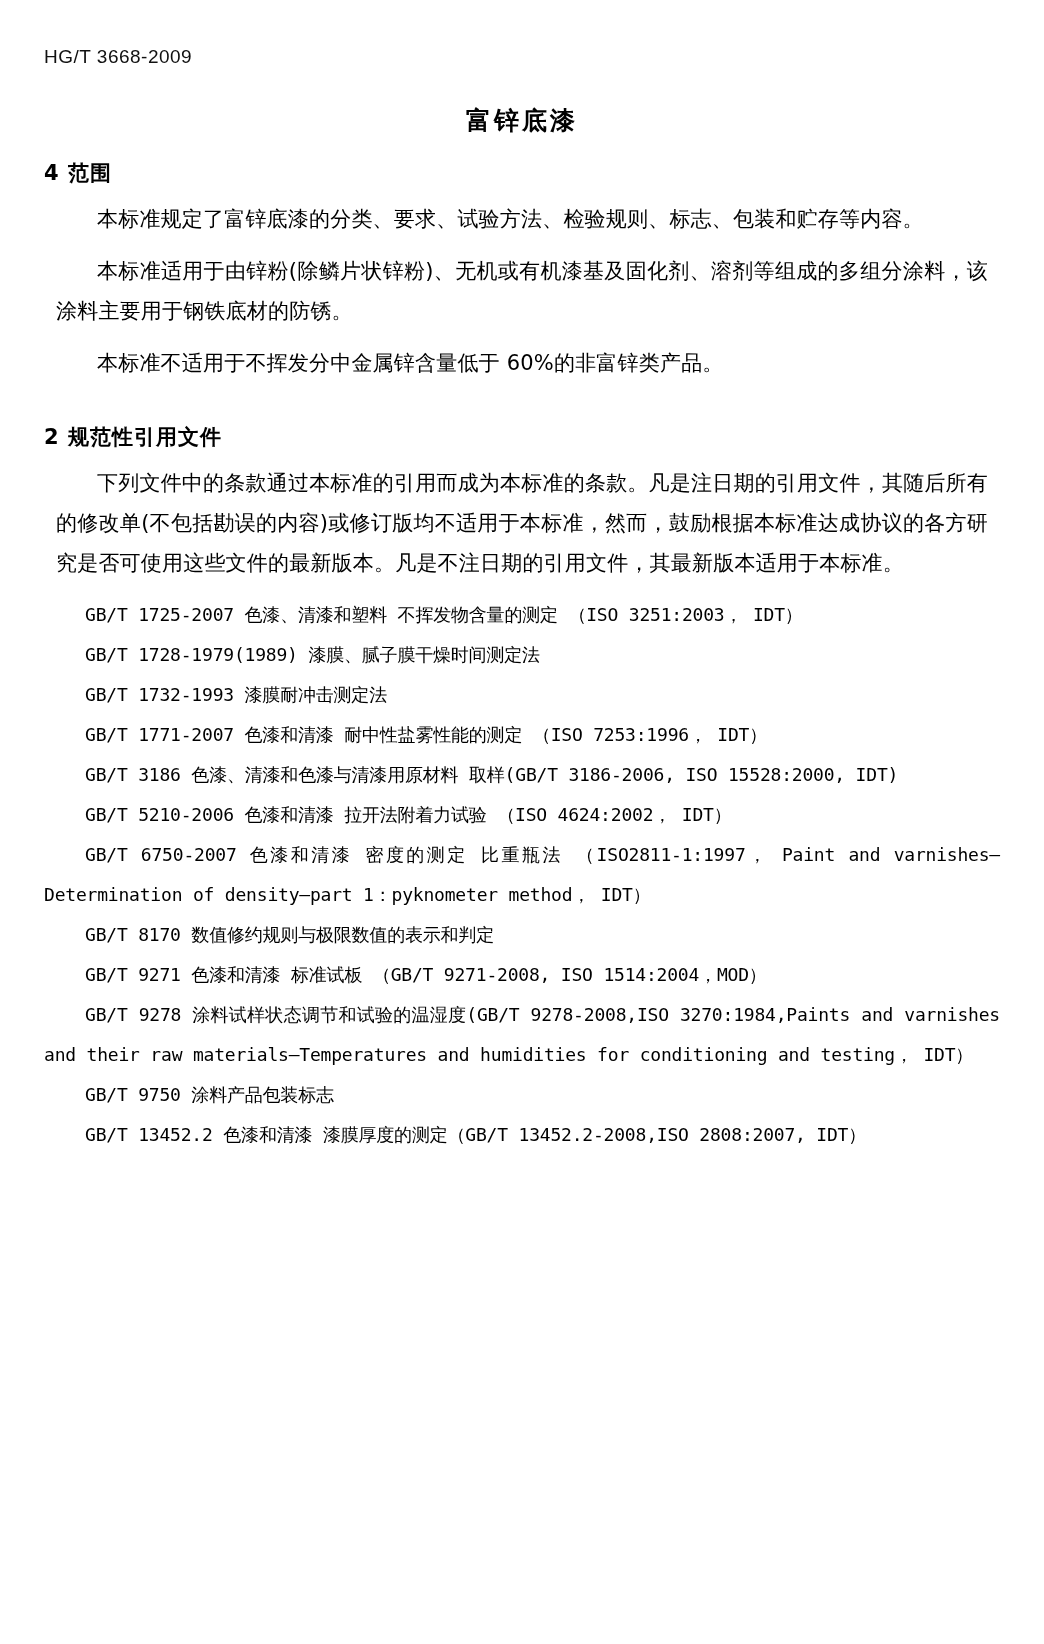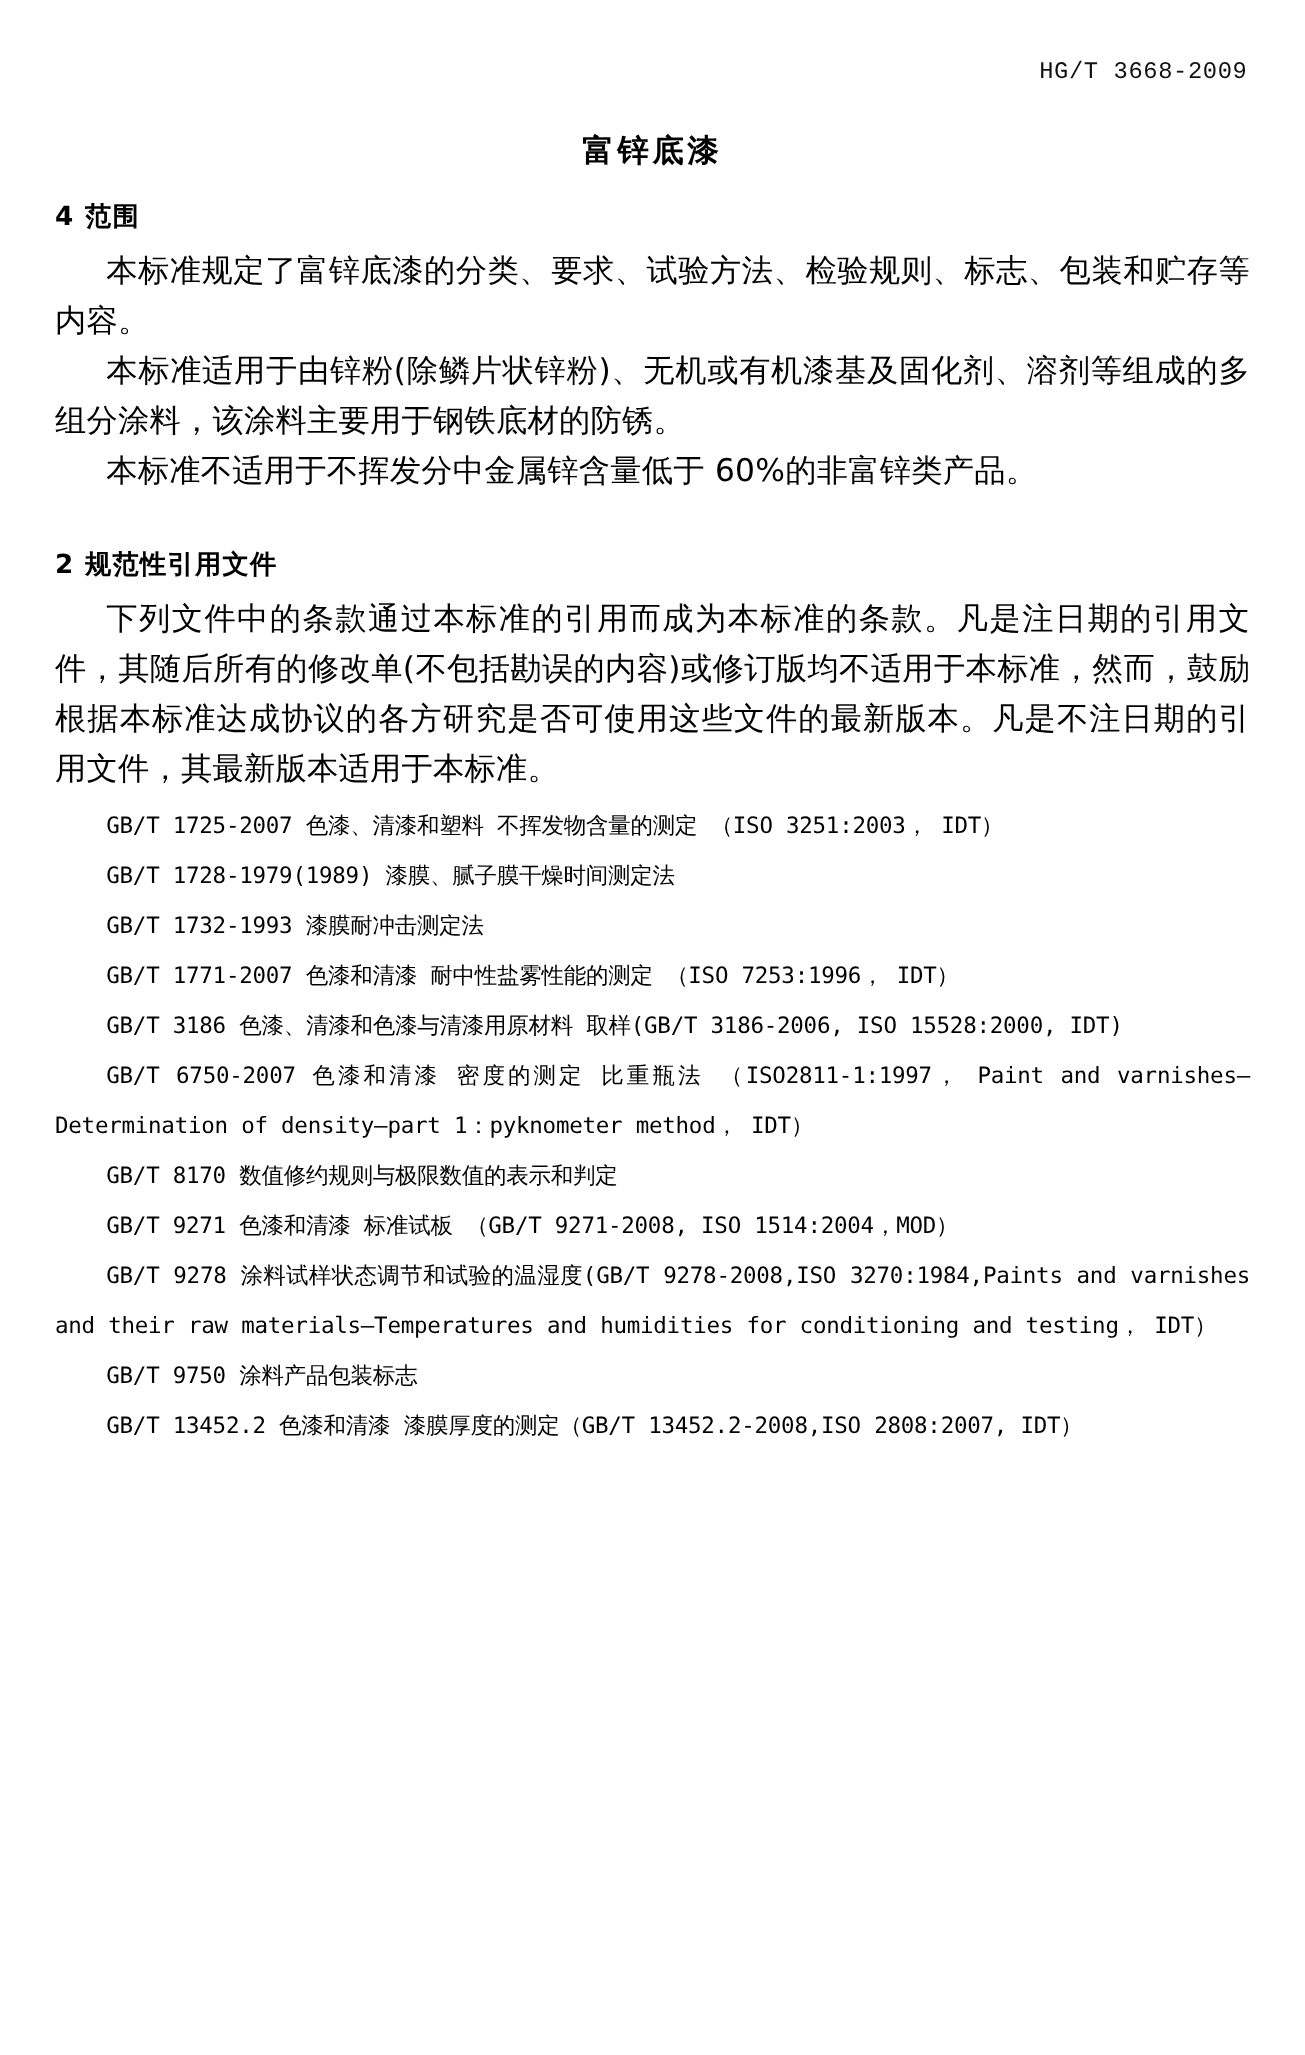--- a/index.html
+++ b/index.html
@@ -15,22 +15,22 @@
     position: relative;
   }
   .page {
     width: 1044px;
     min-height: 1644px;
     box-sizing: border-box;
     padding: 38px 44px 20px 44px;
     position: relative;
   }
   .header {
-    text-align: right;
-    font-family: Liberation Mono, monospace;
+    text-align: left;
+    font-family: Liberation Sans, sans-serif;
     font-size: 19px;
     letter-spacing: 0.5px;
     color: #111;
     margin: 8px 2px 0 0;
   }
   .doc-title {
     text-align: center;
     font-family: "DejaVu Sans", "Liberation Sans", sans-serif;
     font-weight: bold;
     font-size: 25px;
@@ -44,23 +44,23 @@
     font-size: 21px;
     letter-spacing: 1px;
     margin: 14px 0 10px 0;
     color: #000;
   }
   h2.section.spaced {
     margin-top: 40px;
   }
   p.body {
     font-family: "DejaVu Sans", "Liberation Sans", sans-serif;
-    font-size: 25px;
+    font-size: 21px;
     line-height: 40px;
-    margin: 0;
+    margin: 12px;
     text-indent: 41px;
     text-align: justify;
     letter-spacing: 0.2px;
   }
   p.ref {
     font-family: "DejaVu Sans Mono", "Liberation Mono", monospace;
     font-size: 18px;
     line-height: 40px;
     margin: 0;
     text-indent: 41px;
@@ -92,20 +92,21 @@
   <h2 class="section spaced">2 规范性引用文件</h2>
 
   <p class="body">下列文件中的条款通过本标准的引用而成为本标准的条款。凡是注日期的引用文件，其随后所有的修改单(不包括勘误的内容)或修订版均不适用于本标准，然而，鼓励根据本标准达成协议的各方研究是否可使用这些文件的最新版本。凡是不注日期的引用文件，其最新版本适用于本标准。</p>
 
   <div class="refs">
     <p class="ref">GB/T 1725-2007 色漆、清漆和塑料 不挥发物含量的测定 （ISO 3251:2003， IDT）</p>
     <p class="ref">GB/T 1728-1979(1989) 漆膜、腻子膜干燥时间测定法</p>
     <p class="ref">GB/T 1732-1993 漆膜耐冲击测定法</p>
     <p class="ref">GB/T 1771-2007 色漆和清漆 耐中性盐雾性能的测定 （ISO 7253:1996， IDT）</p>
     <p class="ref">GB/T 3186 色漆、清漆和色漆与清漆用原材料 取样(GB/T 3186-2006, ISO 15528:2000, IDT)</p>
+    <p class="ref">GB/T 5210-2006 色漆和清漆 拉开法附着力试验 （ISO 4624:2002， IDT）</p>
     <p class="ref">GB/T 6750-2007 色漆和清漆  密度的测定 比重瓶法 （ISO2811-1:1997， Paint and varnishes—Determination of density—part 1：pyknometer method， IDT）</p>
     <p class="ref">GB/T 8170 数值修约规则与极限数值的表示和判定</p>
     <p class="ref">GB/T 9271 色漆和清漆 标准试板 （GB/T 9271-2008, ISO 1514:2004，MOD）</p>
     <p class="ref">GB/T 9278 涂料试样状态调节和试验的温湿度(GB/T 9278-2008,ISO 3270:1984,Paints and varnishes and their raw materials—Temperatures and humidities for conditioning and testing， IDT）</p>
     <p class="ref">GB/T 9750 涂料产品包装标志</p>
     <p class="ref">GB/T 13452.2 色漆和清漆 漆膜厚度的测定（GB/T 13452.2-2008,ISO 2808:2007, IDT）</p>
   </div>
 
 </div>
 

